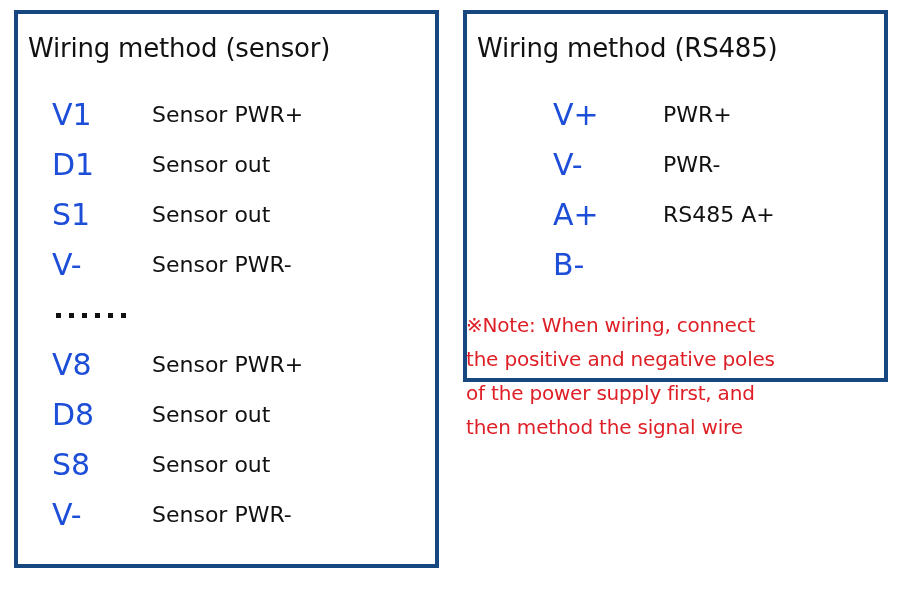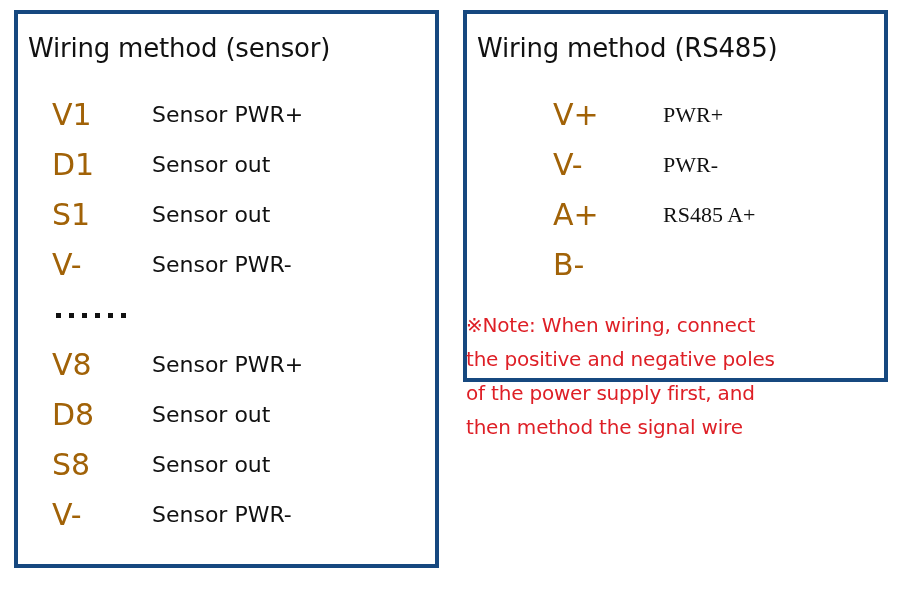--- a/index.html
+++ b/index.html
@@ -62,35 +62,35 @@
   .row {
     position: relative;
     height: 50px;
     line-height: 50px;
     white-space: nowrap;
   }
 
   .row .col-pin {
     position: absolute;
     font-size: 30px;
-    color: #a16207;
+    color: #1d4ed8;
   }
   .row .col-desc {
     position: absolute;
     font-size: 22px;
     color: #111111;
   }
 
   
   #panel-sensor .col-pin  { left: 34px; }
   #panel-sensor .col-desc { left: 134px; }
 
   
   #panel-rs485 .col-pin  { left: 86px; }
-  #panel-rs485 .col-desc { left: 196px; font-family: Liberation Serif, serif; }
+  #panel-rs485 .col-desc { left: 196px; }
 
   
   .row.ellipsis {
     height: 50px;
   }
   .row.ellipsis .dots {
     position: absolute;
     left: 38px;
     top: 0;
     height: 50px;

